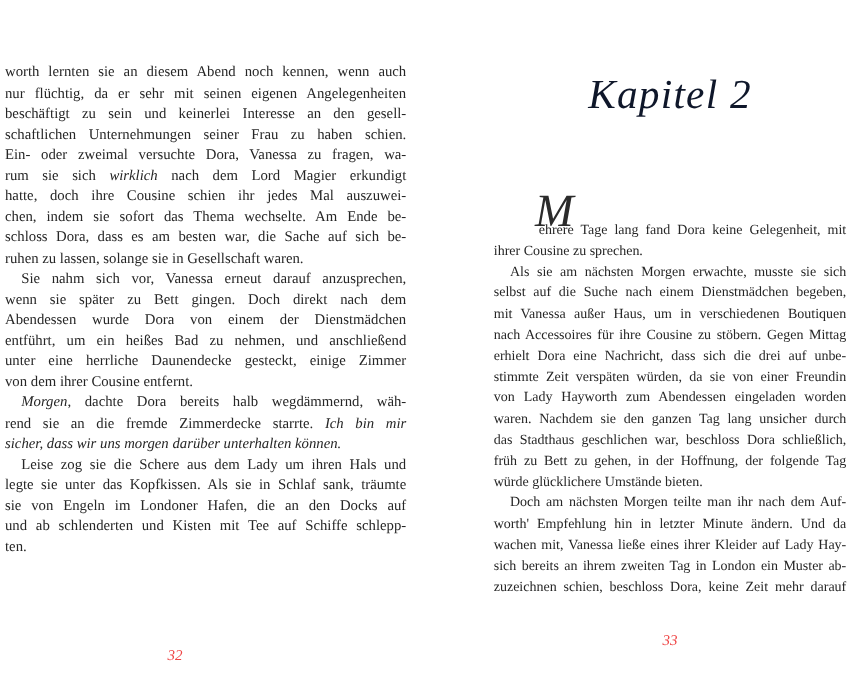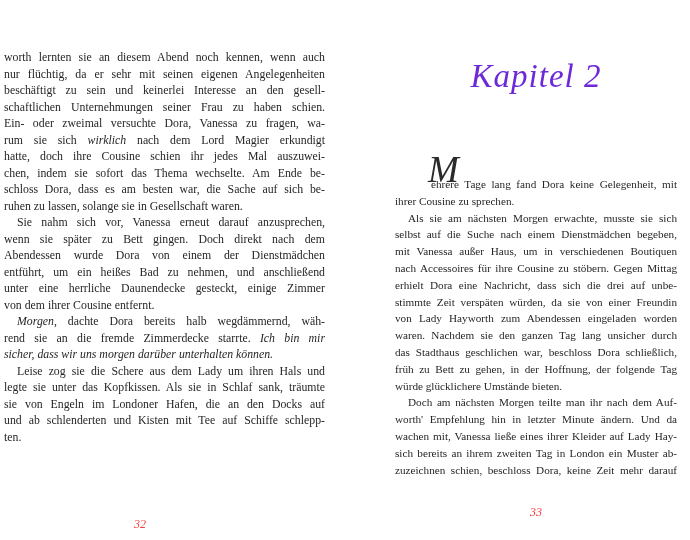--- a/index.html
+++ b/index.html
@@ -29,21 +29,21 @@
 
   .chapter {
     position: absolute;
     top: 58px; left: 0; width: 100%;
     margin: 0;
     text-align: center;
     font-weight: 400;
     font-style: italic;
     font-size: 33px;
     letter-spacing: 1px;
-    color: #6d28d9;
+    color: #0f172a;
   }
   .right-body { position: absolute; top: 176px; left: 0; width: 100%; }
   .left-body  { position: absolute; top: 0;   left: 0; width: 100%; margin-top: 44px; }
 
   .initial {
     position: absolute;
     left: -3px; top: -14px;
     font-size: 37px;
     font-style: italic;
     letter-spacing: -1px;

